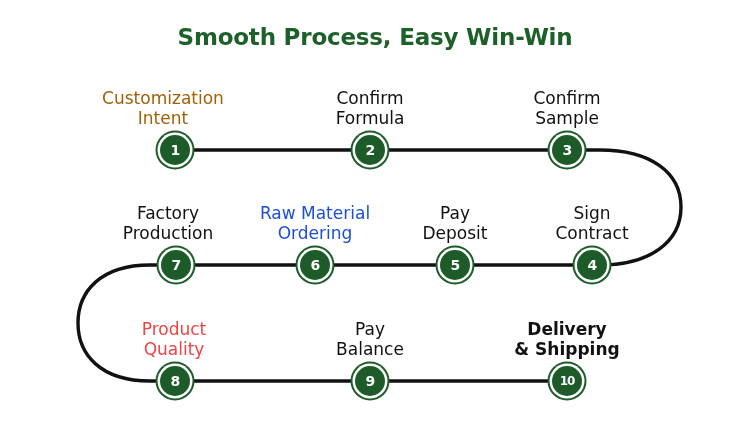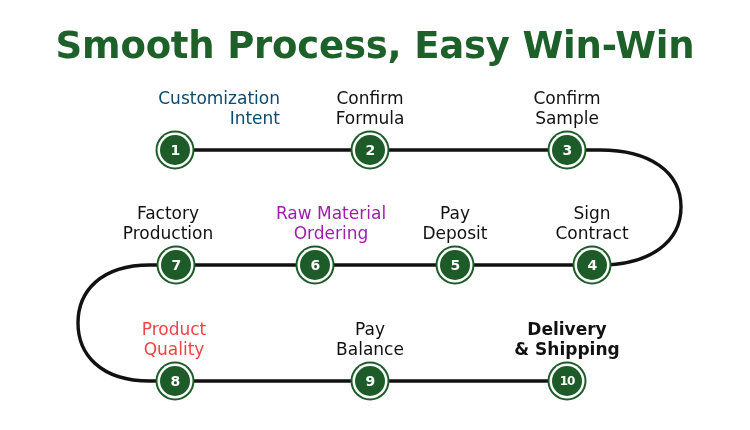--- a/index.html
+++ b/index.html
@@ -17,21 +17,21 @@
     background: #ffffff;
     overflow: hidden;
   }
   #title {
     position: absolute;
     top: 24px;
     left: 0;
     width: 750px;
     text-align: center;
     font-family: "DejaVu Sans", sans-serif;
-    font-size: 37px;
+    font-size: 23px;
     font-weight: bold;
     letter-spacing: -0.2px;
     color: #1d6029;
     white-space: nowrap;
   }
   #flow-svg {
     position: absolute;
     top: 0;
     left: 0;
     width: 750px;
@@ -81,21 +81,21 @@
 
 <div id="canvas">
 
   <div id="title" style="color: rgb(29, 96, 41);">Smooth Process, Easy Win-Win</div>
 
   <svg id="flow-svg" viewBox="0 0 750 430">
     <path id="connector" fill="none" stroke="#111111" stroke-width="3.4" stroke-linecap="round" stroke-linejoin="round" d="M175,150 L600,150 C650,150 681,172 681,207 C681,242 650,265 600,265 L150,265 C100,265 78,292 78,323 C78,354 100,381 150,381 L567,381"></path>
   </svg>
 
   <div id="nodes-layer">
-      <div class="label" style="left: 175px; top: 88px; color: #0c4a6e; text-align: right;">Customization
+      <div class="label" style="left: 163px; top: 88px; color: #a16207;">Customization
 Intent</div>
       <div class="node" style="left: 175px; top: 150px; background: rgb(29, 92, 40); box-shadow: rgb(255, 255, 255) 0px 0px 0px 2.5px, rgb(29, 92, 40) 0px 0px 0px 4.5px;">
         <span class="node-num">1</span>
       </div>
       <div class="label" style="left: 370px; top: 88px; color: rgb(17, 17, 17);">Confirm
 Formula</div>
       <div class="node" style="left: 370px; top: 150px; background: rgb(29, 92, 40); box-shadow: rgb(255, 255, 255) 0px 0px 0px 2.5px, rgb(29, 92, 40) 0px 0px 0px 4.5px;">
         <span class="node-num">2</span>
       </div>
       <div class="label" style="left: 567px; top: 88px; color: rgb(17, 17, 17);">Confirm
@@ -106,21 +106,21 @@
       <div class="label" style="left: 592px; top: 203px; color: rgb(17, 17, 17);">Sign
 Contract</div>
       <div class="node" style="left: 592px; top: 265px; background: rgb(29, 92, 40); box-shadow: rgb(255, 255, 255) 0px 0px 0px 2.5px, rgb(29, 92, 40) 0px 0px 0px 4.5px;">
         <span class="node-num">4</span>
       </div>
       <div class="label" style="left: 455px; top: 203px; color: rgb(17, 17, 17);">Pay
 Deposit</div>
       <div class="node" style="left: 455px; top: 265px; background: rgb(29, 92, 40); box-shadow: rgb(255, 255, 255) 0px 0px 0px 2.5px, rgb(29, 92, 40) 0px 0px 0px 4.5px;">
         <span class="node-num">5</span>
       </div>
-      <div class="label" style="left: 331px; top: 203px; color: #a21caf;">Raw Material
+      <div class="label" style="left: 315px; top: 203px; color: #1d4ed8;">Raw Material
 Ordering</div>
       <div class="node" style="left: 315px; top: 265px; background: rgb(29, 92, 40); box-shadow: rgb(255, 255, 255) 0px 0px 0px 2.5px, rgb(29, 92, 40) 0px 0px 0px 4.5px;">
         <span class="node-num">6</span>
       </div>
       <div class="label" style="left: 168px; top: 203px; color: rgb(17, 17, 17);">Factory
 Production</div>
       <div class="node" style="left: 176px; top: 265px; background: rgb(29, 92, 40); box-shadow: rgb(255, 255, 255) 0px 0px 0px 2.5px, rgb(29, 92, 40) 0px 0px 0px 4.5px;">
         <span class="node-num">7</span>
       </div>
       <div class="label" style="left: 174px; top: 319px; color: #ef4444;">Product

